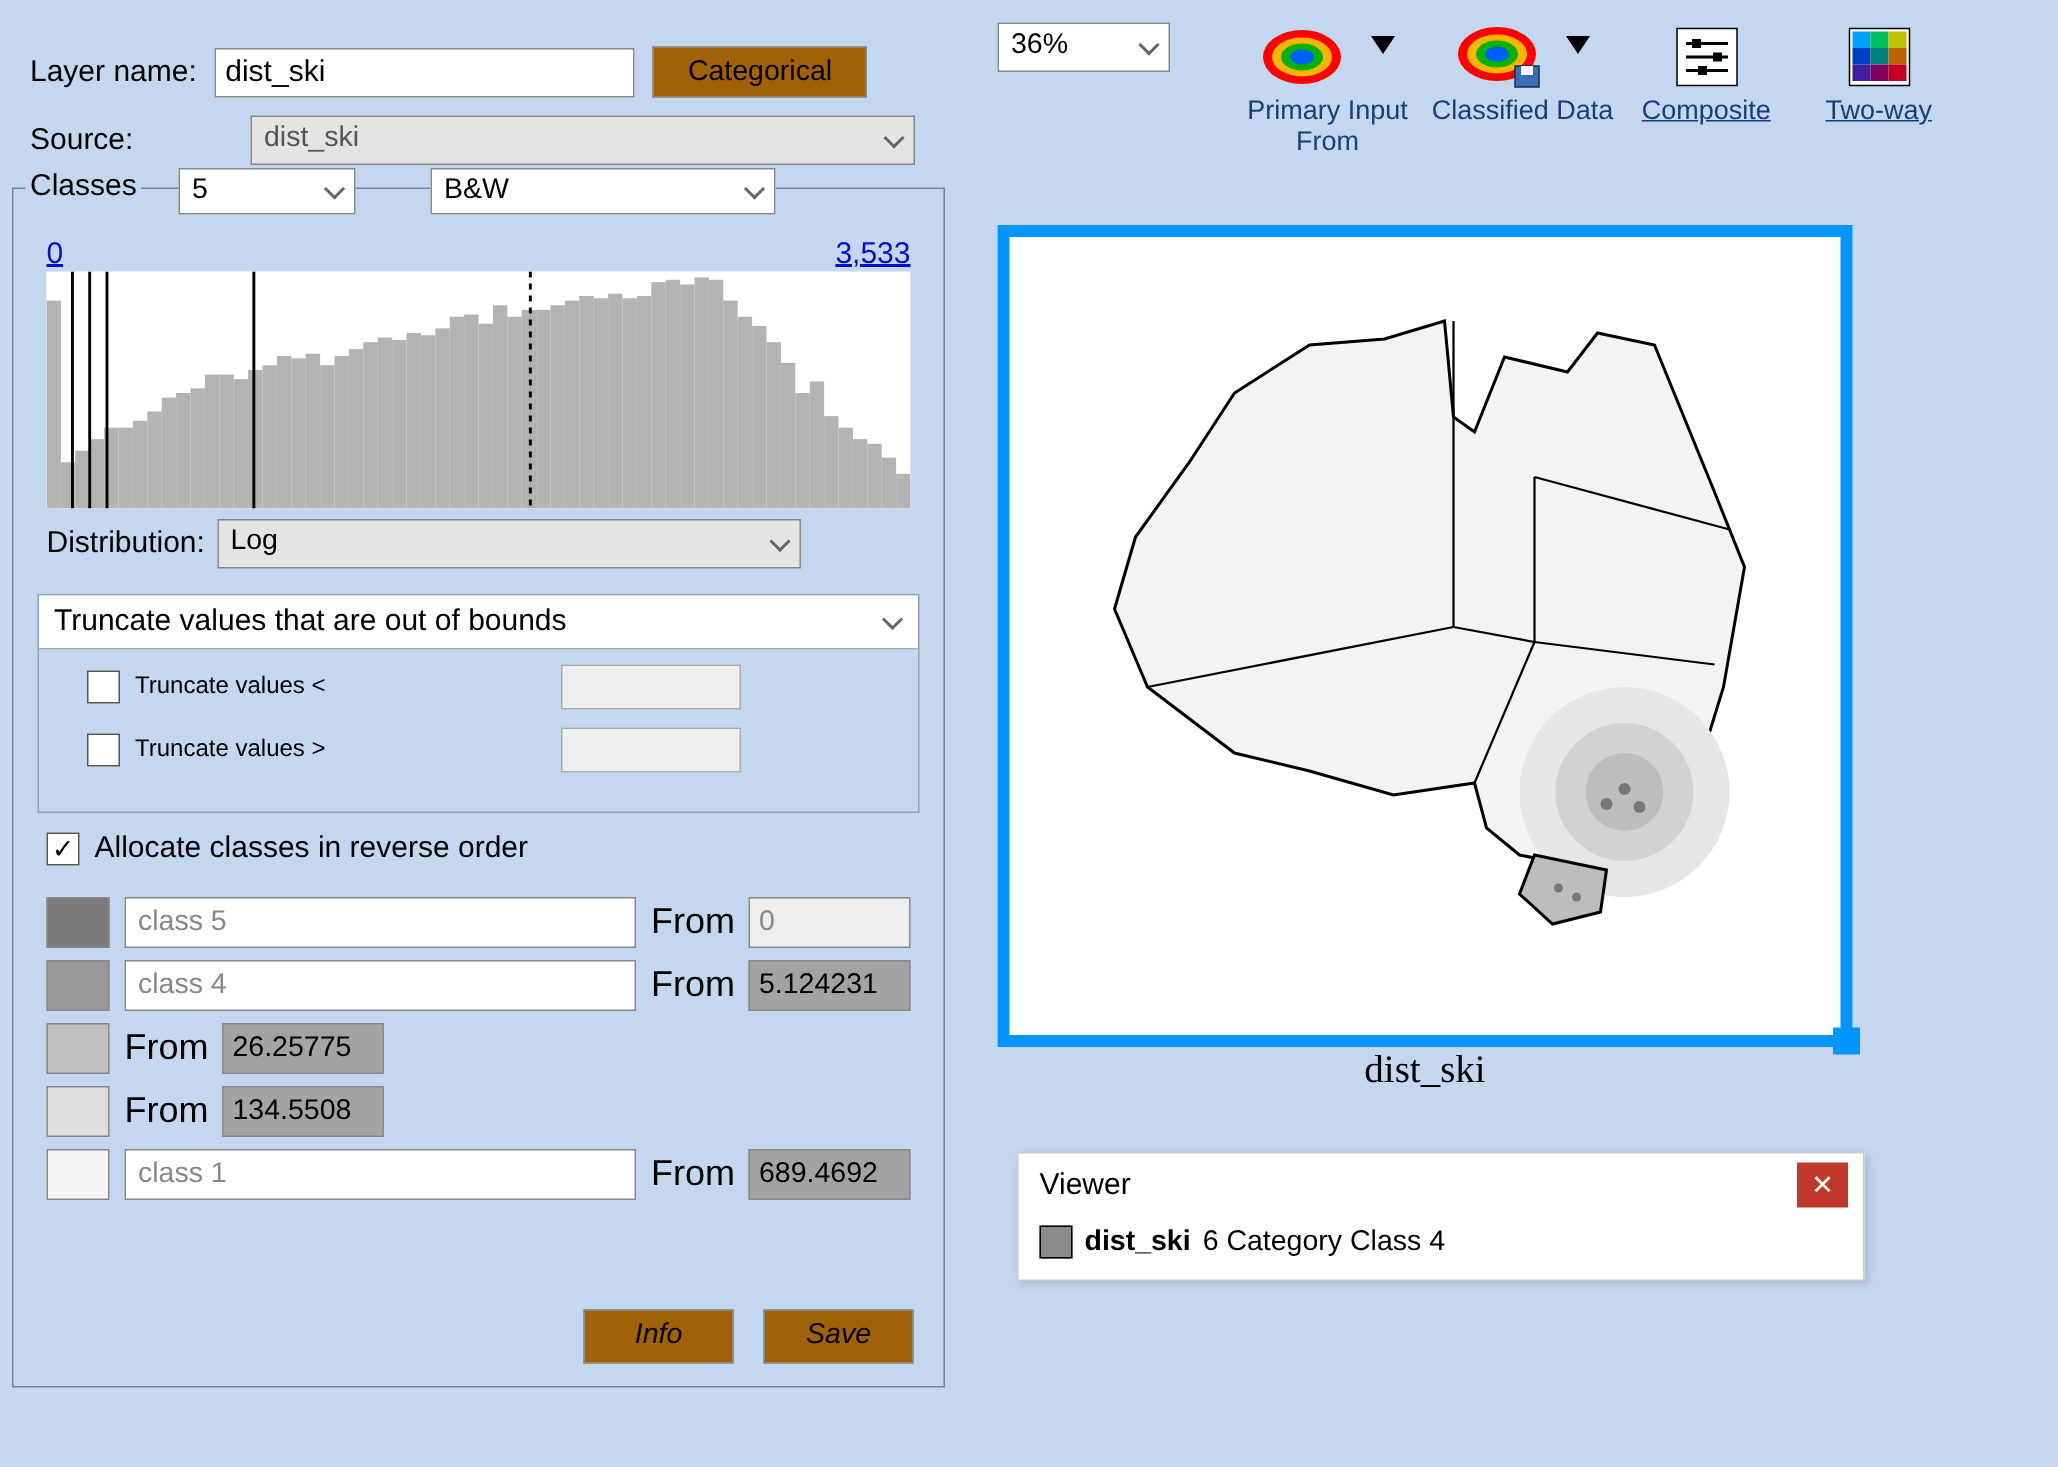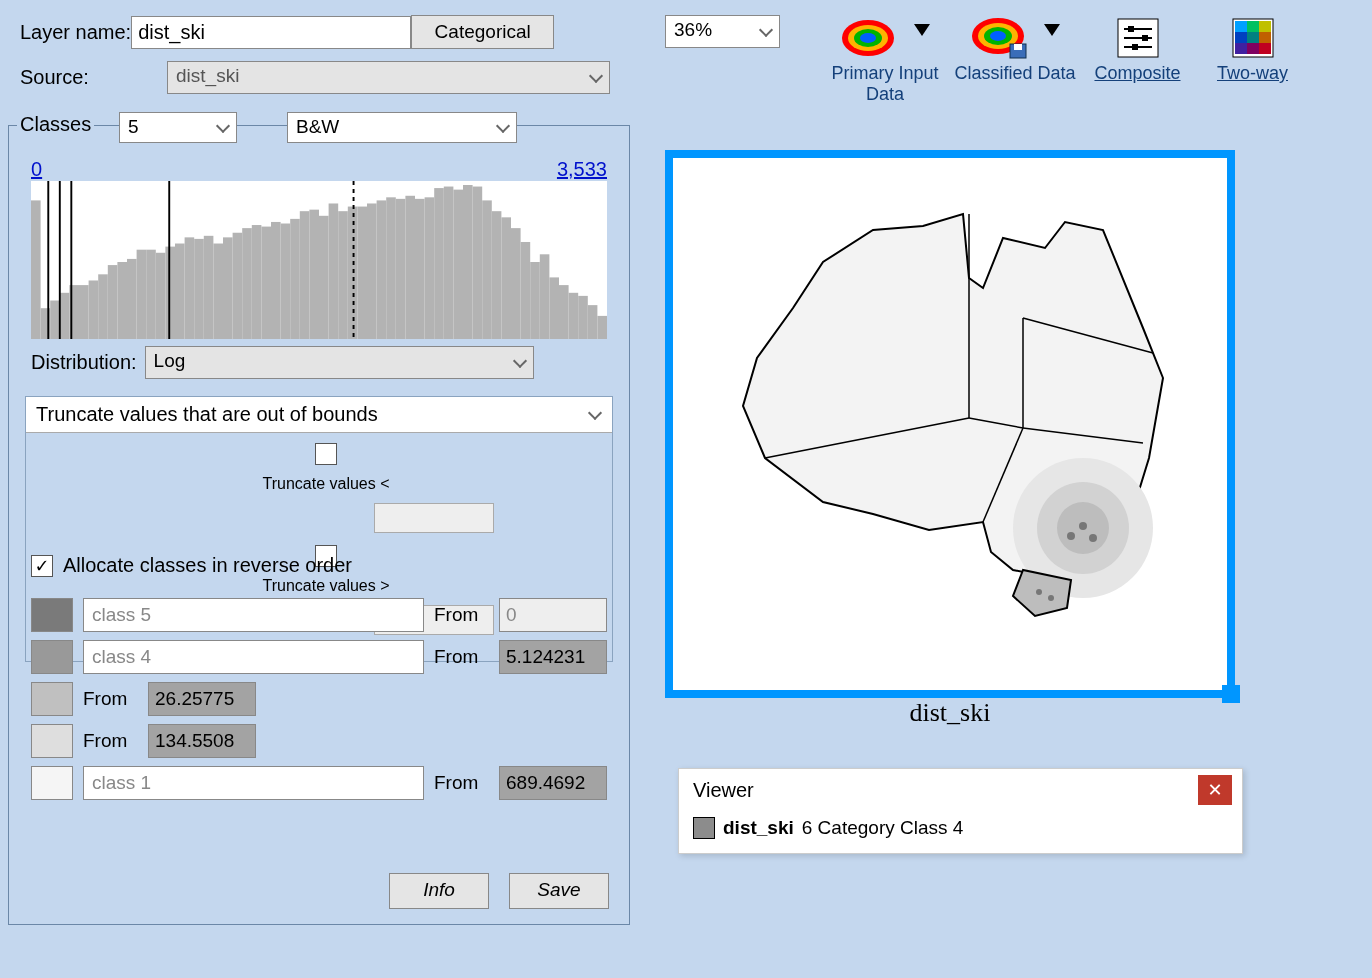--- a/index.html
+++ b/index.html
@@ -9,32 +9,34 @@
     font-size: 16px;
     background: #c4d7ee;
     width: 1372px;
     height: 978px;
     position: relative;
   }
   .top-row {
     display: flex;
     align-items: center;
     padding: 15px 20px 0 20px;
+    gap: 12px;
+    margin-top: 16px;
   }
   .label-txt { font-size: 20px; }
   .txt-input {
     background: #fff;
     border: 1px solid #888;
     padding: 3px 6px;
     font-size: 20px;
     height: 33px;
   }
   .layer-name-input { width: 280px; }
   .btn {
-    background: #e5e5e5;
+    background: #a16207;
     border: 1px solid #888;
     padding: 5px 0;
     font-size: 19px;
     text-align: center;
     cursor: pointer;
   }
   .select-box {
     background: #e4e4e4;
     border: 1px solid #888;
     padding: 3px 26px 3px 8px;
@@ -172,21 +174,20 @@
     right: 12px; top: 50%;
     width: 8px; height: 8px;
     border-right: 2px solid #666;
     border-bottom: 2px solid #666;
     transform: translateY(-70%) rotate(45deg);
   }
   .trunc-body { padding: 10px 18px 14px 32px; }
   .trunc-row {
     display: flex; align-items: center; gap: 10px;
     margin-bottom: 12px;
-    flex-direction: column;
   }
   .chk {
     width: 22px; height: 22px;
     border: 1px solid #555;
     background: #fff;
     display: inline-flex;
     align-items: center;
     justify-content: center;
     cursor: pointer;
   }
@@ -220,21 +221,21 @@
   .swatch {
     width: 42px; height: 34px;
     border: 1px solid #888;
   }
   .cls-name {
     flex: 1; height: 34px;
     background: #fff; border: 1px solid #888;
     padding: 4px 8px; color: #888;
     font-size: 19px;
   }
-  .from-lbl { font-size: 19px; width: 55px; }
+  .from-lbl { font-size: 24px; width: 55px; }
   .from-val {
     width: 108px; height: 34px;
     background: #a3a3a3; border: 1px solid #888;
     padding: 4px 6px; font-size: 19px;
   }
   .from-val.disabled { background: #eee; color: #888; }
 
   .bottom-btns {
     position: absolute;
     right: 20px; bottom: 15px;
@@ -316,21 +317,21 @@
   <div class="tb-item">
     <div class="icon-box">
       <svg width="70" height="44">
         <ellipse cx="28" cy="22" rx="26" ry="18" fill="#ff0000"></ellipse>
         <ellipse cx="28" cy="22" rx="20" ry="13" fill="#ffb400"></ellipse>
         <ellipse cx="28" cy="22" rx="14" ry="9" fill="#00b400"></ellipse>
         <ellipse cx="28" cy="22" rx="8" ry="5" fill="#0060ff"></ellipse>
       </svg>
       <span class="dd-tri"></span>
     </div>
-    <span class="lbl">Primary Input Data</span>
+    <span class="lbl">Primary Input From</span>
   </div>
 
   <div class="tb-item">
     <div class="icon-box">
       <svg width="70" height="44">
         <ellipse cx="28" cy="20" rx="26" ry="18" fill="#ff0000"></ellipse>
         <ellipse cx="28" cy="20" rx="20" ry="13" fill="#ffb400"></ellipse>
         <ellipse cx="28" cy="20" rx="14" ry="9" fill="#00b400"></ellipse>
         <ellipse cx="28" cy="20" rx="8" ry="5" fill="#0060ff"></ellipse>
         <rect x="40" y="28" width="16" height="14" fill="#3a6db8" stroke="#10304f"></rect>

